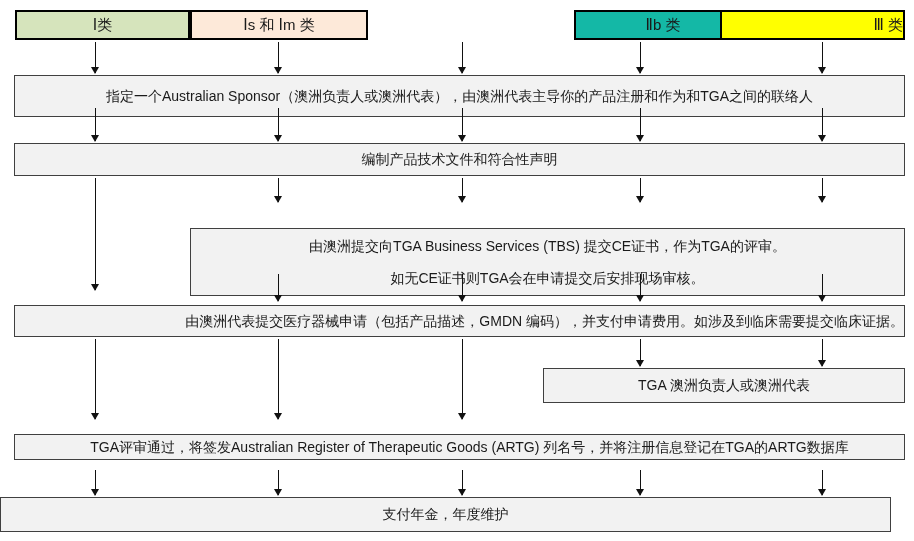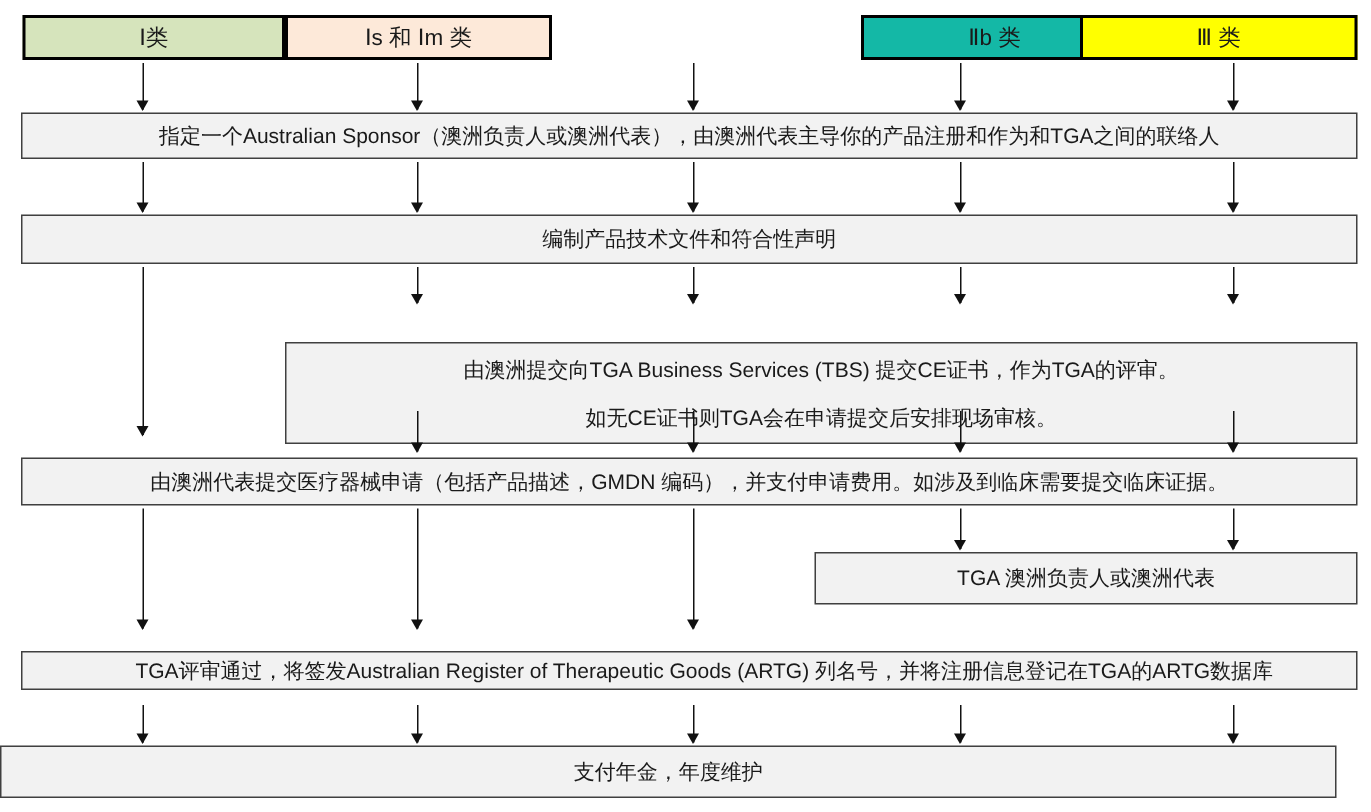--- a/index.html
+++ b/index.html
@@ -52,31 +52,31 @@
 
   <div class="class-box" style="left: 15px; width: 175px; background: rgb(214, 228, 188);">
     <span>Ⅰ类</span>
   </div>
   <div class="class-box" style="left: 190px; width: 178px; background: rgb(253, 233, 217);">
     <span>Ⅰs 和 Ⅰm 类</span>
   </div>
   <div class="class-box" style="left: 574px; width: 178px; background: #14b8a6;">
     <span>Ⅱb 类</span>
   </div>
-  <div class="class-box" style="left: 720px; width: 185px; background: rgb(255, 255, 0);">
+  <div class="class-box" style="left: 720px; width: 185px; background: rgb(255, 255, 0); justify-content: flex-end;">
     <span>Ⅲ 类</span>
   </div>
 
   <div class="arrow" style="left:95px;  top:42px; height:31px;"></div>
   <div class="arrow" style="left:278px; top:42px; height:31px;"></div>
   <div class="arrow" style="left:462px; top:42px; height:31px;"></div>
   <div class="arrow" style="left:640px; top:42px; height:31px;"></div>
   <div class="arrow" style="left:822px; top:42px; height:31px;"></div>
 
-  <div class="proc-box" style="left:14px; top:75px; width:891px; height:31px;">
+  <div class="proc-box" style="left:14px; top:75px; width:891px; height:42px;">
     <span>指定一个Australian Sponsor（澳洲负责人或澳洲代表），由澳洲代表主导你的产品注册和作为和TGA之间的联络人</span>
   </div>
 
   <div class="arrow" style="left:95px;  top:108px; height:33px;"></div>
   <div class="arrow" style="left:278px; top:108px; height:33px;"></div>
   <div class="arrow" style="left:462px; top:108px; height:33px;"></div>
   <div class="arrow" style="left:640px; top:108px; height:33px;"></div>
   <div class="arrow" style="left:822px; top:108px; height:33px;"></div>
 
   <div class="proc-box" style="left:14px; top:143px; width:891px; height:33px;">
@@ -94,21 +94,21 @@
     <span>由澳洲提交向TGA Business Services (TBS) 提交CE证书，作为TGA的评审。</span>
     <span class="tbs-gap"></span>
     <span>如无CE证书则TGA会在申请提交后安排现场审核。</span>
   </div>
 
   <div class="arrow" style="left:278px; top:274px; height:27px;"></div>
   <div class="arrow" style="left:462px; top:274px; height:27px;"></div>
   <div class="arrow" style="left:640px; top:274px; height:27px;"></div>
   <div class="arrow" style="left:822px; top:274px; height:27px;"></div>
 
-  <div class="proc-box" style="left:14px; top:305px; width:891px; height:32px;">
+  <div class="proc-box" style="left:14px; top:305px; width:891px; height:32px;align-items:flex-end;">
     <span>由澳洲代表提交医疗器械申请（包括产品描述，GMDN 编码），并支付申请费用。如涉及到临床需要提交临床证据。</span>
   </div>
 
   <div class="arrow" style="left:95px;  top:339px; height:80px;"></div>
   <div class="arrow" style="left:278px; top:339px; height:80px;"></div>
   <div class="arrow" style="left:462px; top:339px; height:80px;"></div>
 
   <div class="arrow" style="left:640px; top:339px; height:27px;"></div>
   <div class="arrow" style="left:822px; top:339px; height:27px;"></div>
 

